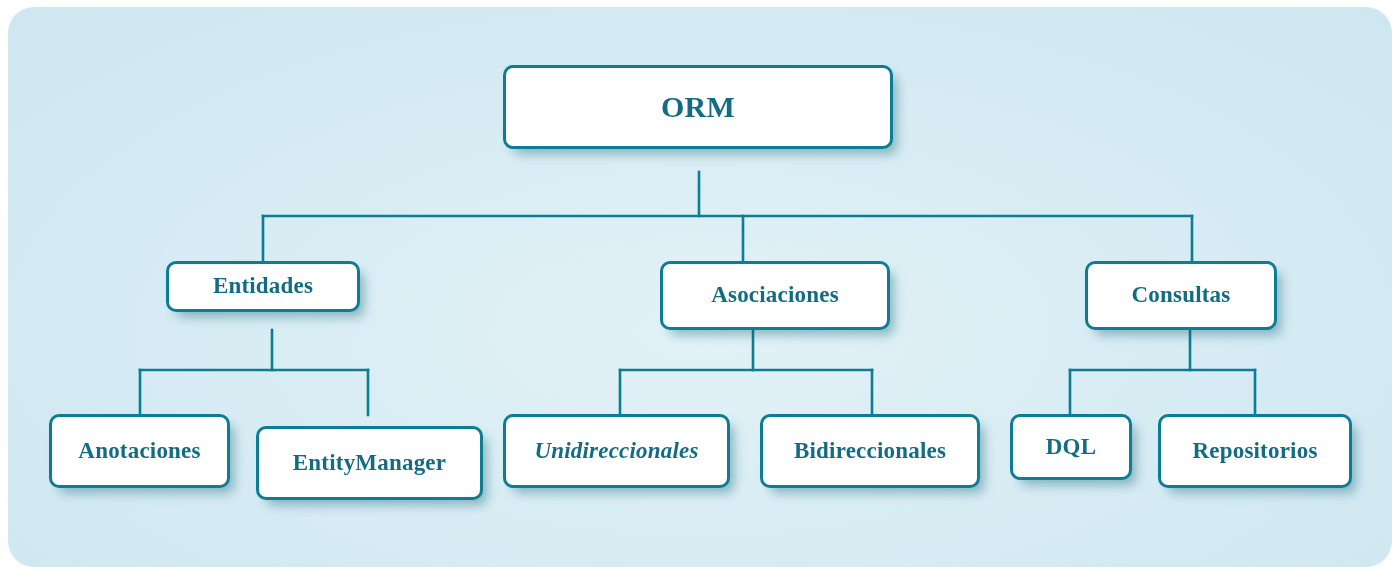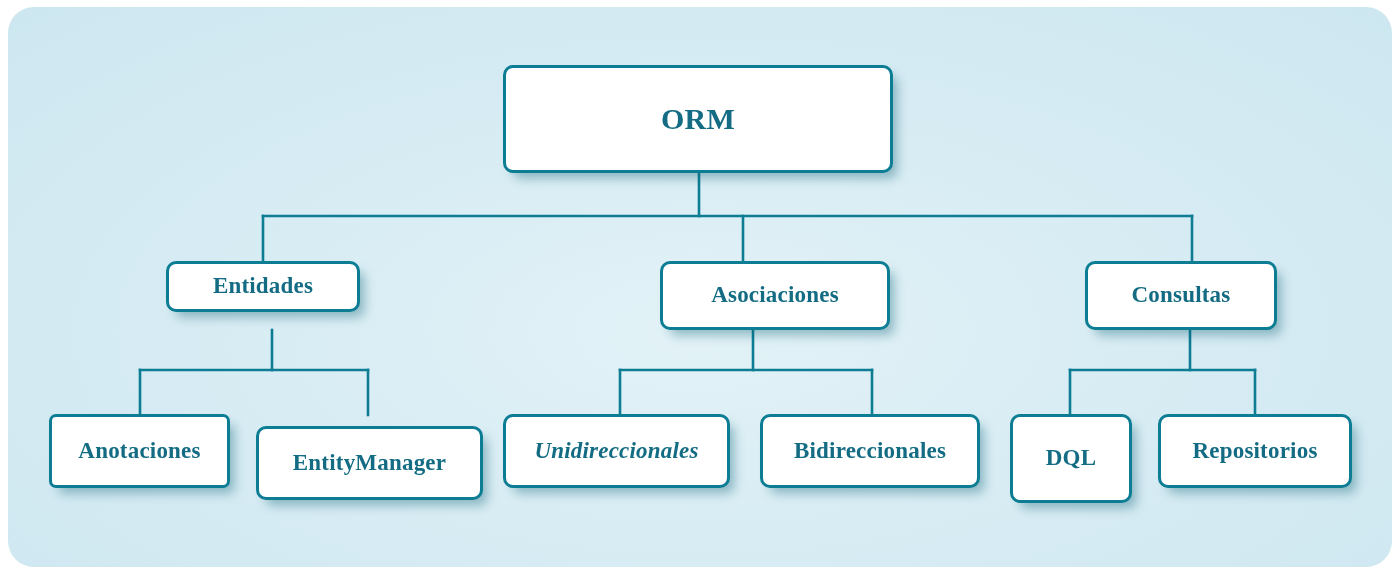--- a/index.html
+++ b/index.html
@@ -84,44 +84,44 @@
       <line x1="753" y1="330" x2="753" y2="370" stroke="#0d7d94" stroke-width="2.6" stroke-linecap="square"></line>
       <line x1="620" y1="370" x2="872" y2="370" stroke="#0d7d94" stroke-width="2.6" stroke-linecap="square"></line>
       <line x1="620" y1="370" x2="620" y2="415" stroke="#0d7d94" stroke-width="2.6" stroke-linecap="square"></line>
       <line x1="872" y1="370" x2="872" y2="415" stroke="#0d7d94" stroke-width="2.6" stroke-linecap="square"></line>
       <line x1="1190" y1="330" x2="1190" y2="370" stroke="#0d7d94" stroke-width="2.6" stroke-linecap="square"></line>
       <line x1="1070" y1="370" x2="1255" y2="370" stroke="#0d7d94" stroke-width="2.6" stroke-linecap="square"></line>
       <line x1="1070" y1="370" x2="1070" y2="415" stroke="#0d7d94" stroke-width="2.6" stroke-linecap="square"></line>
       <line x1="1255" y1="370" x2="1255" y2="415" stroke="#0d7d94" stroke-width="2.6" stroke-linecap="square"></line>
     </svg>
   <div id="nodes">
-      <div class="node lvl-root" style="left: 503px; top: 65px; width: 390px; height: 108px;">
+      <div class="node lvl-root" style="left: 503px; top: 65px; width: 390px; height: 84px;">
         <span class="node-label">ORM</span>
       </div>
       <div class="node lvl-mid" style="left: 166px; top: 261px; width: 194px; height: 51px;">
         <span class="node-label">Entidades</span>
       </div>
       <div class="node lvl-mid" style="left: 628px; top: 261px; width: 230px; height: 69px; margin-left: 32px;">
         <span class="node-label">Asociaciones</span>
       </div>
       <div class="node lvl-mid" style="left: 1085px; top: 261px; width: 192px; height: 69px;">
         <span class="node-label">Consultas</span>
       </div>
-      <div class="node lvl-leaf" style="left: 49px; top: 414px; width: 181px; height: 74px; border-radius: 7px;">
+      <div class="node lvl-leaf" style="left: 49px; top: 414px; width: 181px; height: 74px;">
         <span class="node-label">Anotaciones</span>
       </div>
       <div class="node lvl-leaf" style="left: 256px; top: 414px; width: 227px; height: 74px; margin-top: 12px;">
         <span class="node-label">EntityManager</span>
       </div>
       <div class="node lvl-leaf" style="left: 503px; top: 414px; width: 227px; height: 74px; font-style: italic;">
         <span class="node-label">Unidireccionales</span>
       </div>
       <div class="node lvl-leaf" style="left: 760px; top: 414px; width: 220px; height: 74px;">
         <span class="node-label">Bidireccionales</span>
       </div>
-      <div class="node lvl-leaf" style="left: 1010px; top: 414px; width: 122px; height: 89px;">
+      <div class="node lvl-leaf" style="left: 1010px; top: 414px; width: 122px; height: 66px;">
         <span class="node-label">DQL</span>
       </div>
       <div class="node lvl-leaf" style="left: 1158px; top: 414px; width: 194px; height: 74px;">
         <span class="node-label">Repositorios</span>
       </div>
     </div>
 </div>
 
 </body></html>

